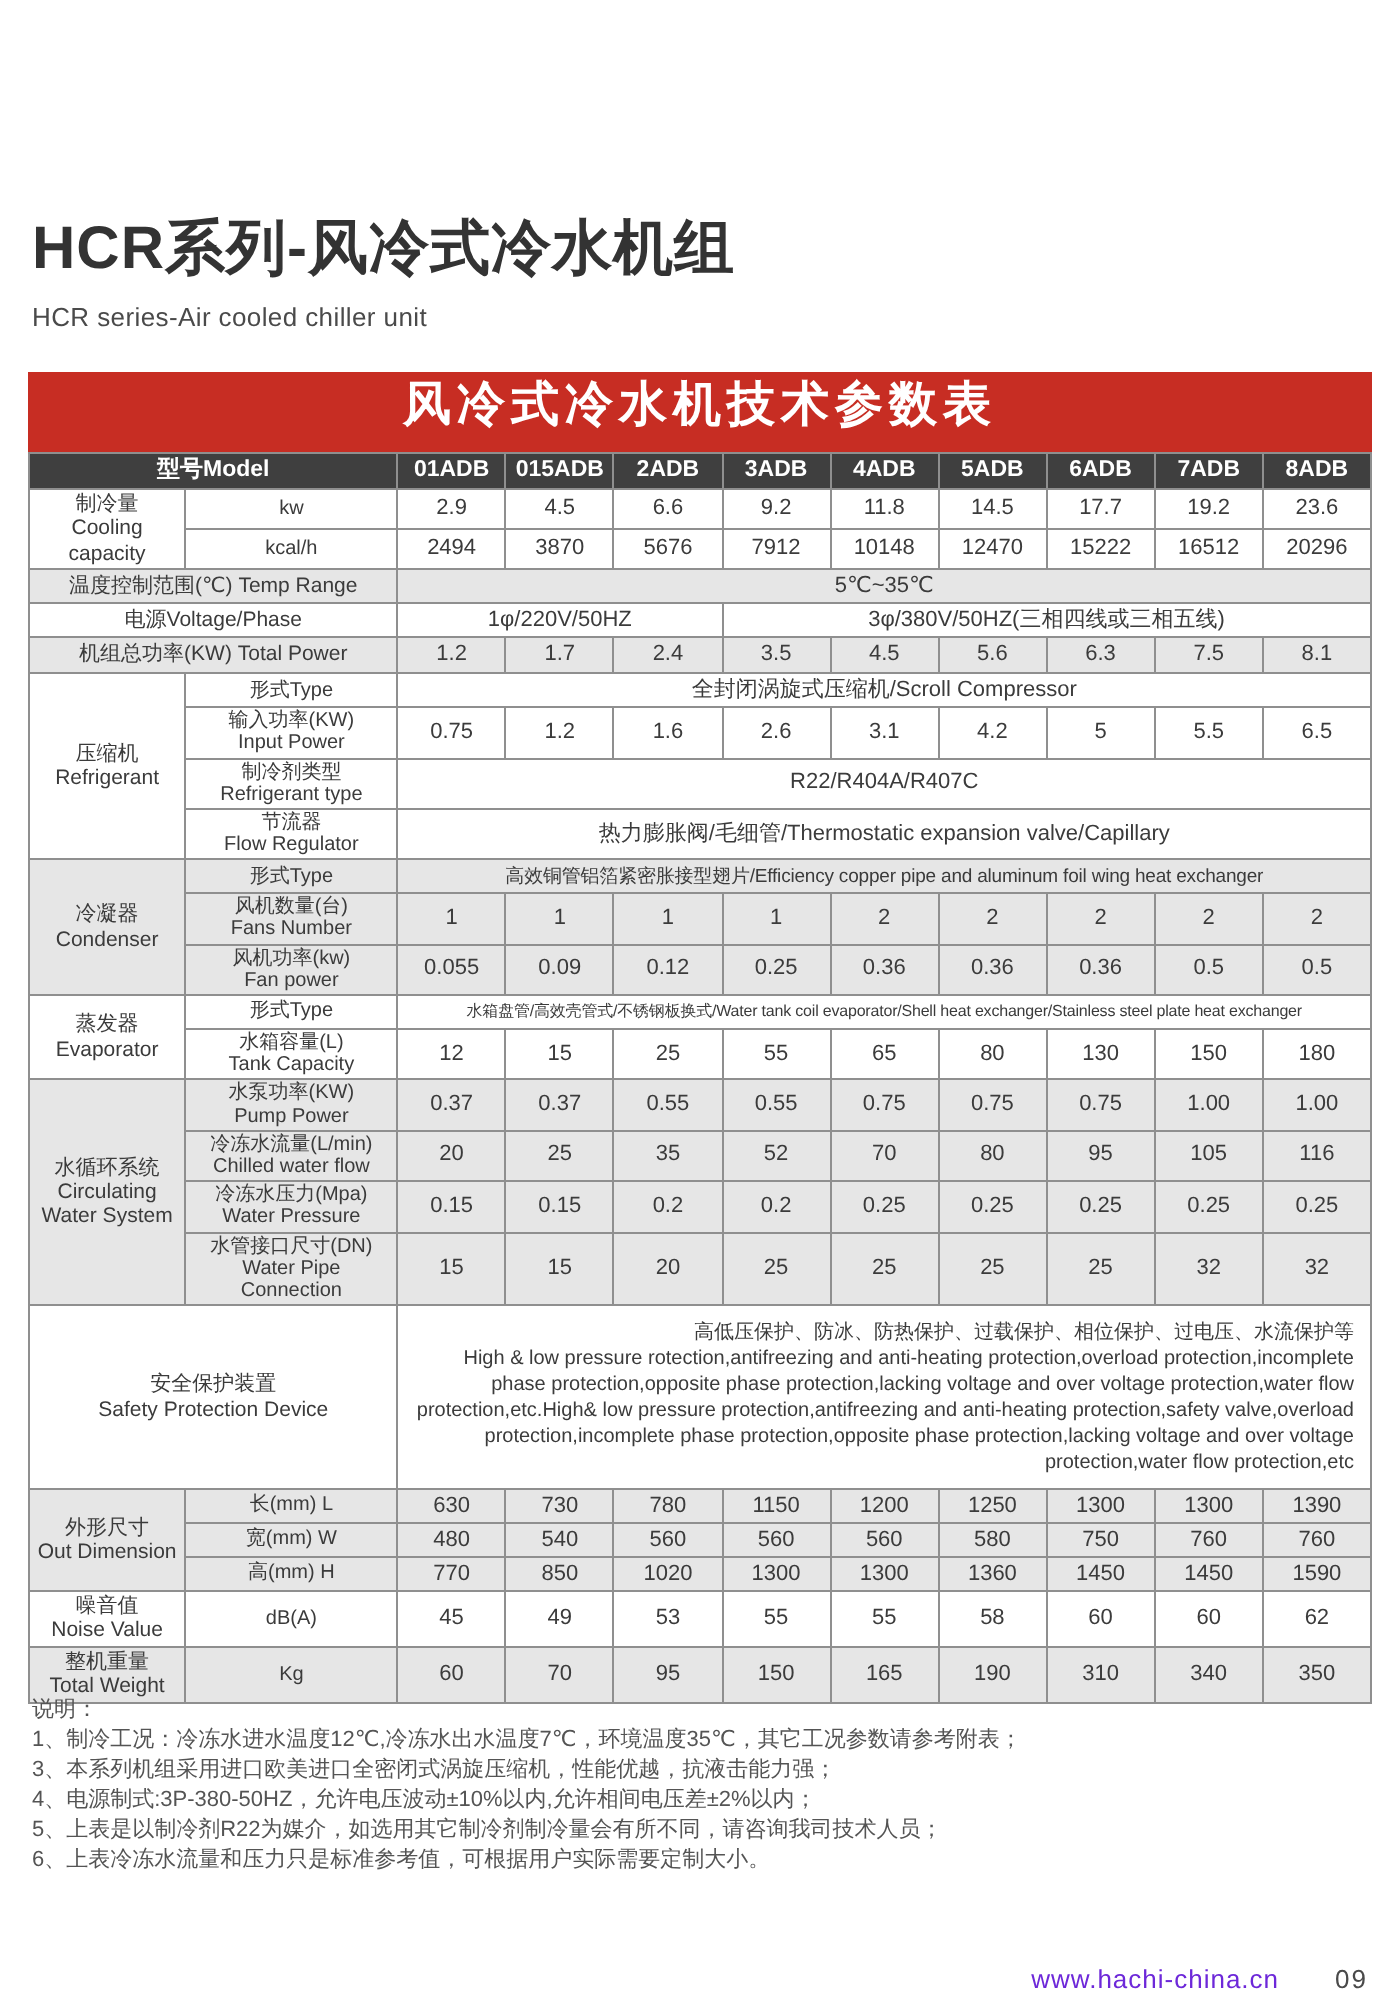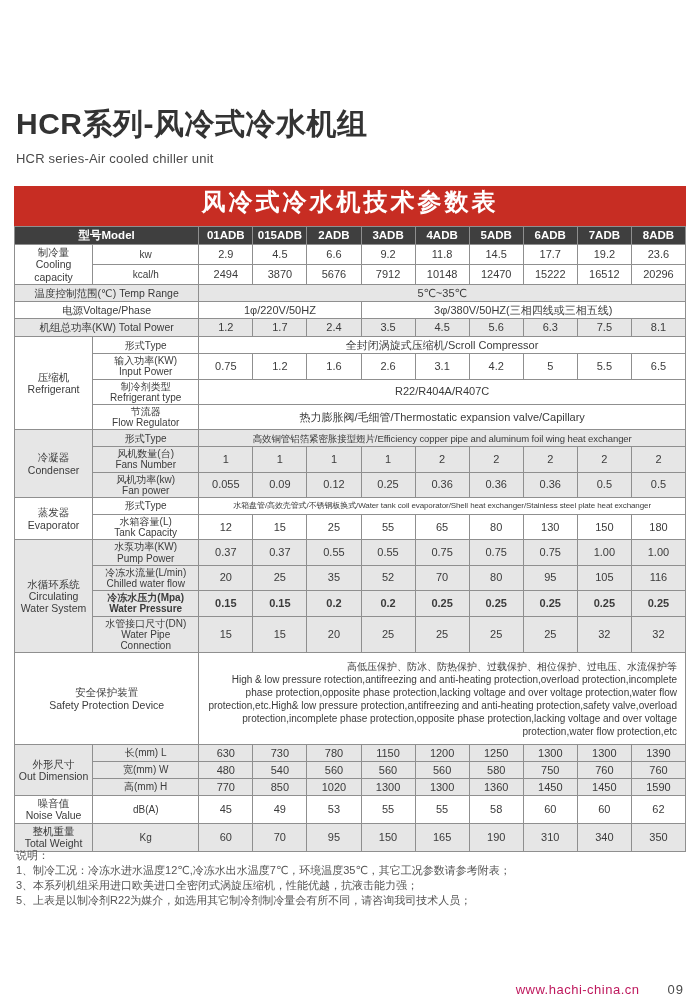--- a/index.html
+++ b/index.html
@@ -39,21 +39,21 @@
   table.spec td.grp{font-size:10.5px;}
   table.spec td.sub{font-size:10px;line-height:1.12;}
   table.spec td.sm{font-size:9.5px;letter-spacing:-0.1px;}
   table.spec td.xs{font-size:8px;letter-spacing:-0.1px;}
   table.spec td.left{text-align:right;padding:4px 8px;font-size:10px;line-height:1.3;}
   
   .notes{position:absolute;left:16px;top:848px;font-size:11px;color:#545454;line-height:15px;}
   .notes ul{list-style:none;margin:0;padding:0;}
   
   .footer{position:absolute;top:982px;right:16px;display:flex;align-items:baseline;gap:28px;}
-  .footer .url{color:#be185d;font-size:13px;letter-spacing:0.5px;}
+  .footer .url{color:#6d28d9;font-size:13px;letter-spacing:0.5px;}
   .footer .pagenum{color:#4a4a4a;font-size:13px;letter-spacing:1px;}
 </style>
 </head>
 <body>
 
 <div class="page">
 
 
   <div class="title-block">
     <h1 class="title">HCR系列-风冷式冷水机组</h1>
@@ -240,21 +240,21 @@
           <td>20</td>
           <td>25</td>
           <td>35</td>
           <td>52</td>
           <td>70</td>
           <td>80</td>
           <td>95</td>
           <td>105</td>
           <td>116</td>
         </tr>
-        <tr class="bg-gray" style="height: 24px; font-weight: bold;">
+        <tr class="bg-gray" style="height: 24px;">
           <td class="sub">冷冻水压力(Mpa)
 Water Pressure</td>
           <td>0.15</td>
           <td>0.15</td>
           <td>0.2</td>
           <td>0.2</td>
           <td>0.25</td>
           <td>0.25</td>
           <td>0.25</td>
           <td>0.25</td>
@@ -346,21 +346,23 @@
           <td>350</td>
         </tr>
       </tbody>
   </table>
 
   <div class="notes">
     <div>说明：</div>
     <ul>
       <li>1、制冷工况：冷冻水进水温度12℃,冷冻水出水温度7℃，环境温度35℃，其它工况参数请参考附表；</li>
       <li>3、本系列机组采用进口欧美进口全密闭式涡旋压缩机，性能优越，抗液击能力强；</li>
+      <li>4、电源制式:3P-380-50HZ，允许电压波动±10%以内,允许相间电压差±2%以内；</li>
       <li>5、上表是以制冷剂R22为媒介，如选用其它制冷剂制冷量会有所不同，请咨询我司技术人员；</li>
+      <li>6、上表冷冻水流量和压力只是标准参考值，可根据用户实际需要定制大小。</li>
     </ul>
   </div>
 
   <div class="footer">
     <span class="url">www.hachi-china.cn</span>
     <span class="pagenum">09</span>
   </div>
 
 </div>
 

